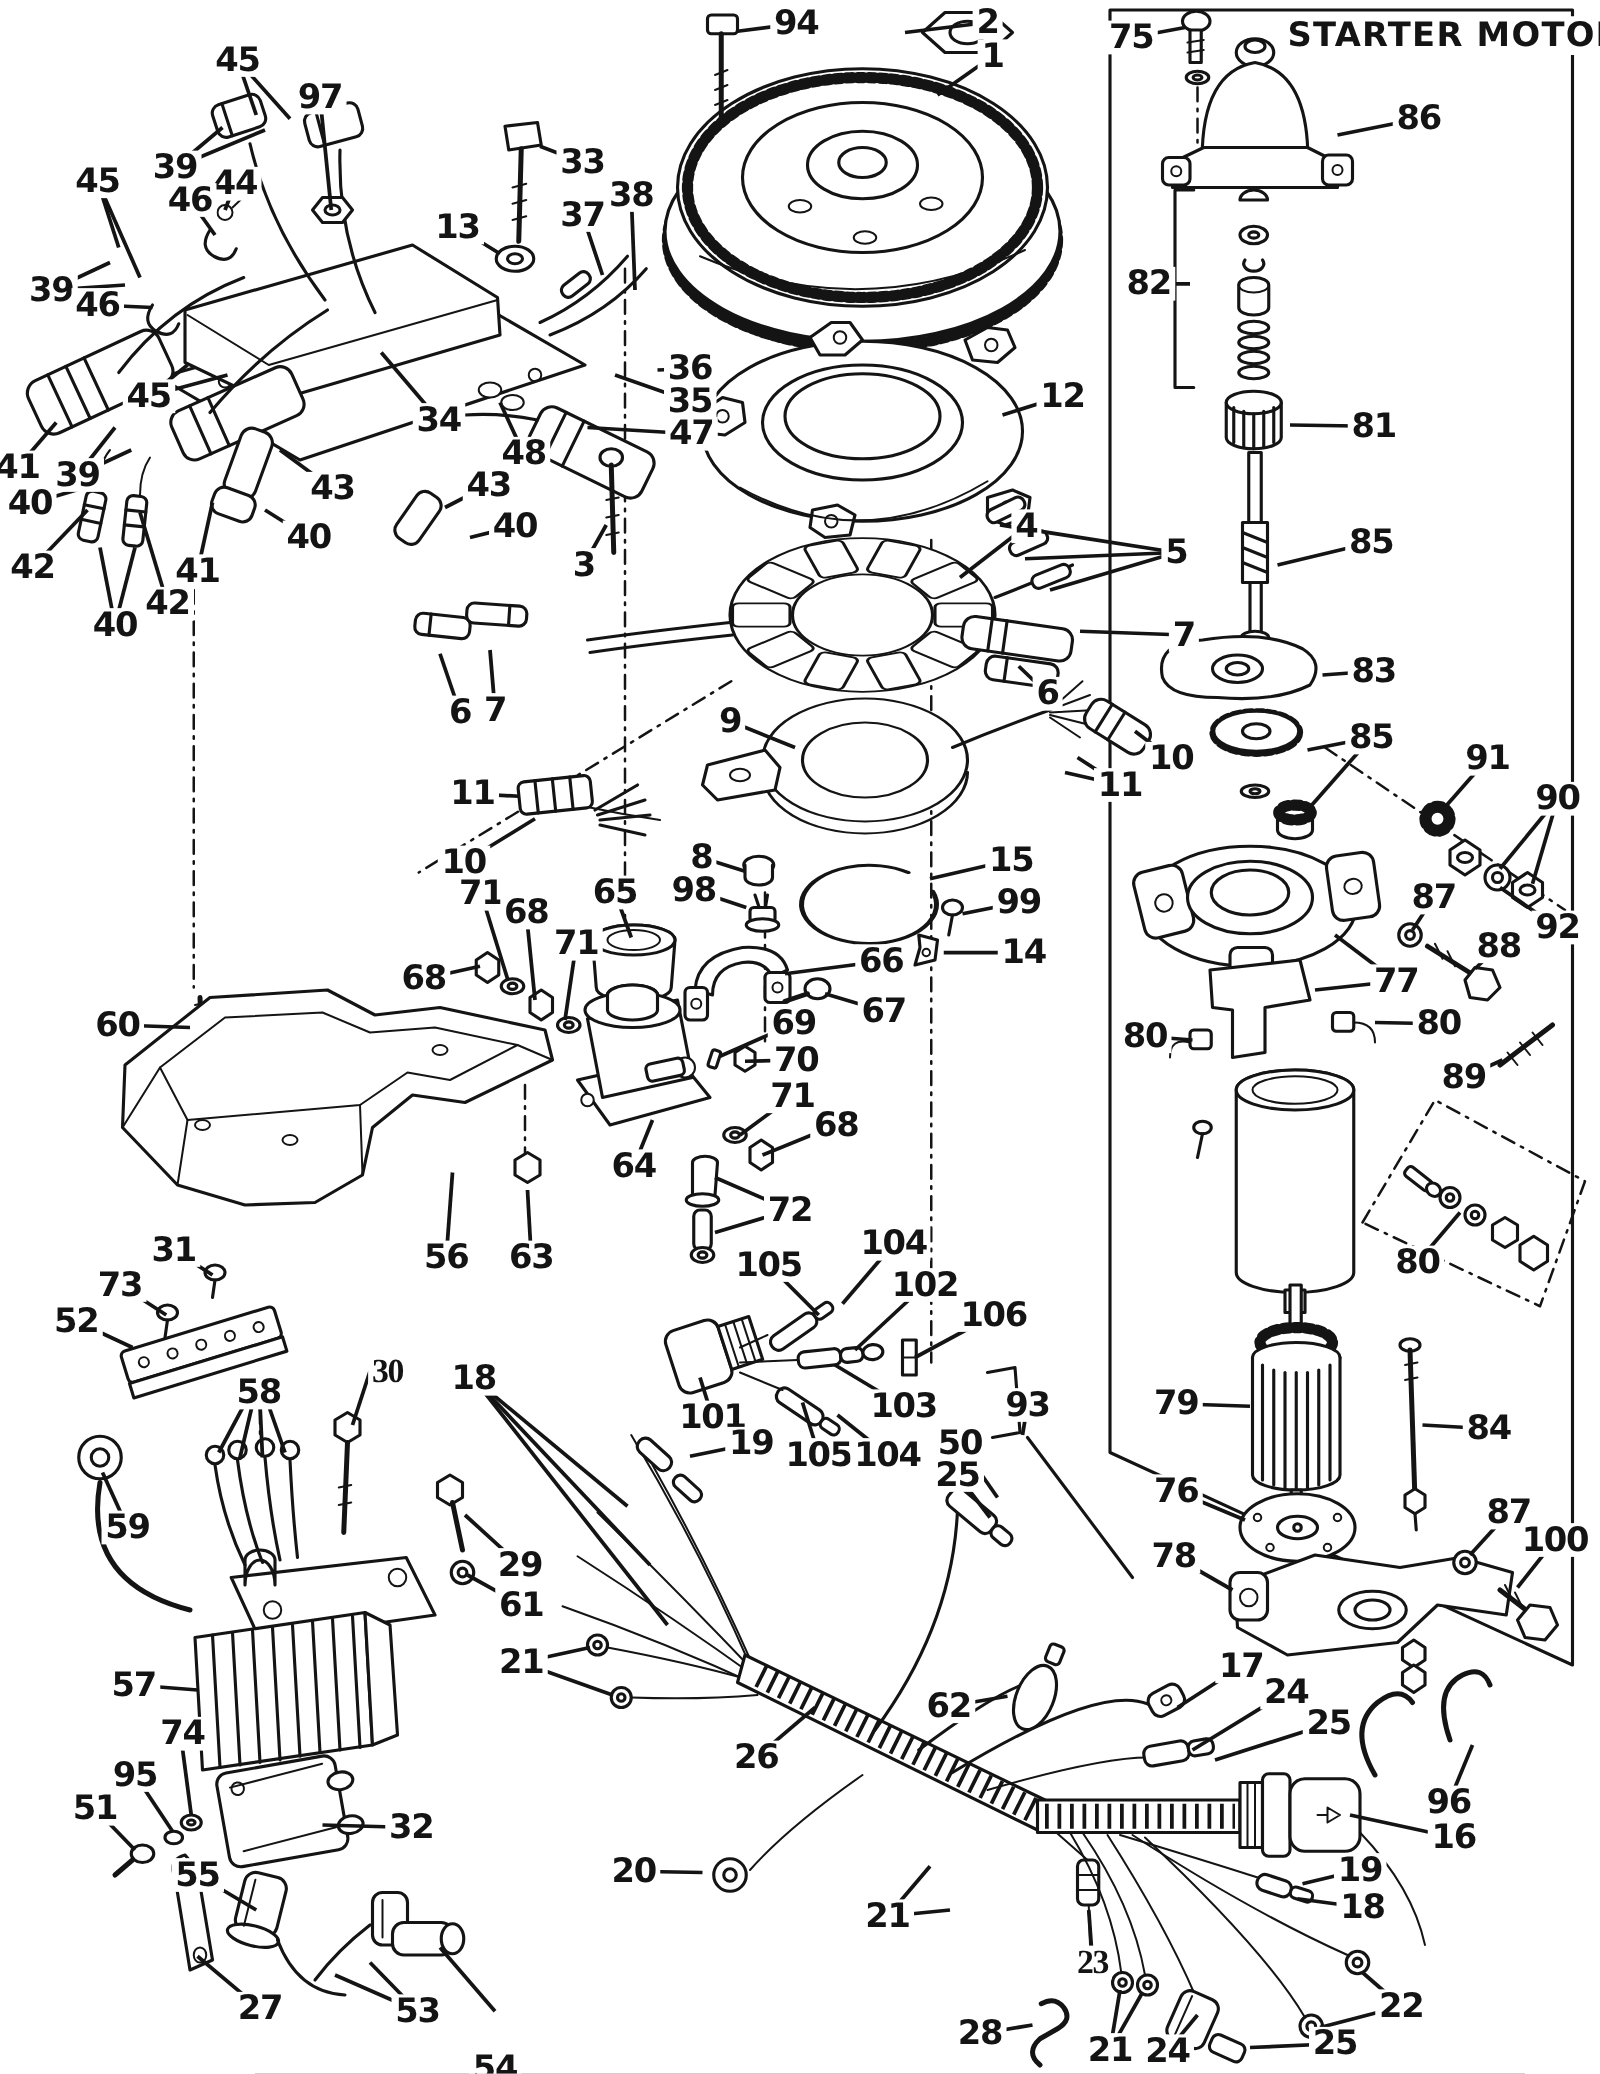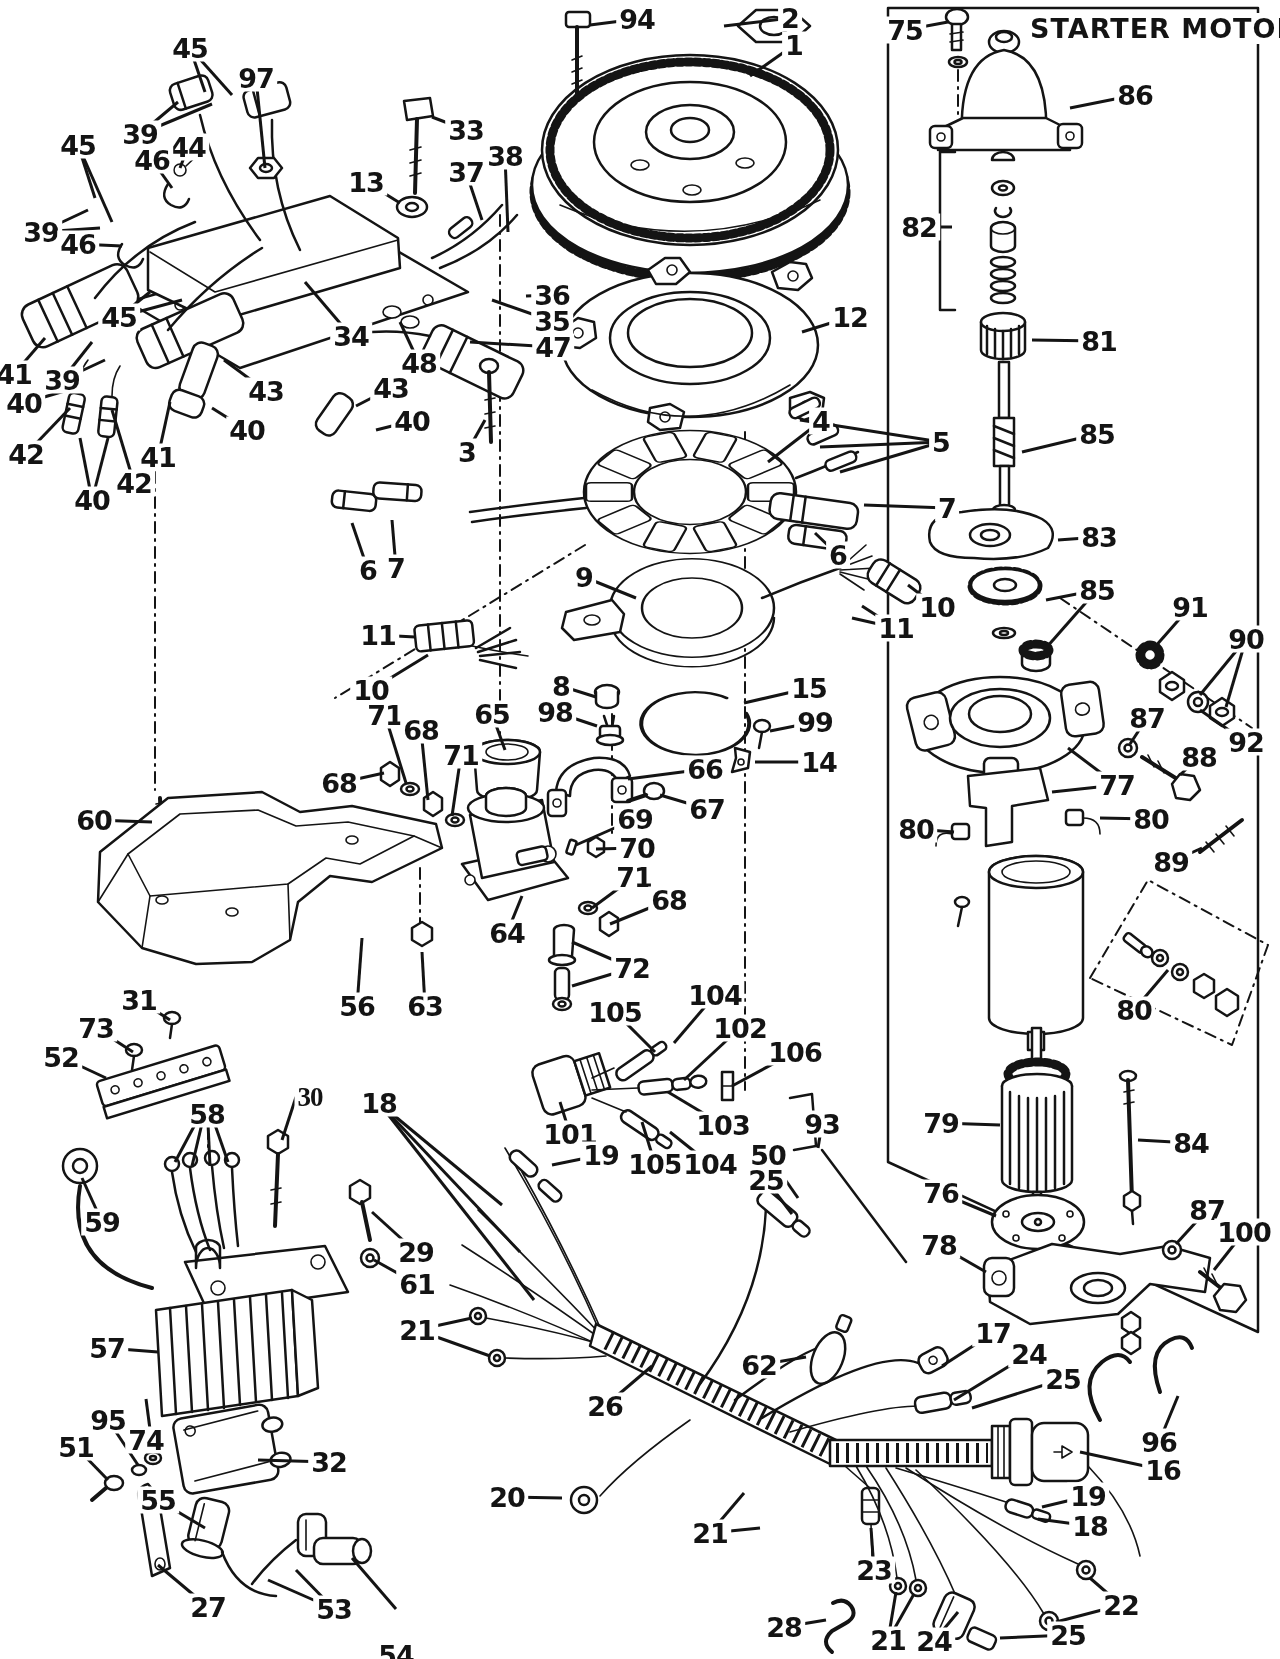--- a/index.html
+++ b/index.html
@@ -1014,21 +1014,21 @@
       <div class="callout" style="left: 96px; top: 1028px;">73</div>
       <div class="callout" style="left: 61px; top: 1057px;">52</div>
       <div class="callout" style="left: 207px; top: 1102px; margin-top: 12px;">58</div>
       <div class="callout" style="left: 310px; top: 1097px; font-family: Liberation Serif, serif;">30</div>
       <div class="callout" style="left: 379px; top: 1103px;">18</div>
       <div class="callout" style="left: 102px; top: 1222px;">59</div>
       <div class="callout" style="left: 416px; top: 1252px;">29</div>
       <div class="callout" style="left: 417px; top: 1284px; text-align: center;">61</div>
       <div class="callout" style="left: 107px; top: 1348px;">57</div>
       <div class="callout" style="left: 417px; top: 1330px;">21</div>
-      <div class="callout" style="left: 146px; top: 1440px; text-align: right;">74</div>
+      <div class="callout" style="left: 146px; top: 1387px; text-align: right;">74</div>
       <div class="callout" style="left: 108px; top: 1420px;">95</div>
       <div class="callout" style="left: 76px; top: 1447px;">51</div>
       <div class="callout" style="left: 329px; top: 1462px;">32</div>
       <div class="callout" style="left: 158px; top: 1500px;">55</div>
       <div class="callout" style="left: 208px; top: 1607px;">27</div>
       <div class="callout" style="left: 334px; top: 1609px;">53</div>
       <div class="callout" style="left: 396px; top: 1609px; margin-top: 46px;">54</div>
       <div class="callout" style="left: 570px; top: 1134px;">101</div>
       <div class="callout" style="left: 615px; top: 1012px;">105</div>
       <div class="callout" style="left: 715px; top: 995px;">104</div>
@@ -1038,21 +1038,21 @@
       <div class="callout" style="left: 655px; top: 1164px;">105</div>
       <div class="callout" style="left: 710px; top: 1164px;">104</div>
       <div class="callout" style="left: 601px; top: 1155px;">19</div>
       <div class="callout" style="left: 822px; top: 1124px;">93</div>
       <div class="callout" style="left: 768px; top: 1155px;">50</div>
       <div class="callout" style="left: 766px; top: 1180px;">25</div>
       <div class="callout" style="left: 605px; top: 1406px;">26</div>
       <div class="callout" style="left: 759px; top: 1365px;">62</div>
       <div class="callout" style="left: 507px; top: 1497px;">20</div>
       <div class="callout" style="left: 710px; top: 1533px;">21</div>
-      <div class="callout" style="left: 874px; top: 1570px;">23</div>
+      <div class="callout" style="left: 874px; top: 1570px; font-family: Liberation Serif, serif;">23</div>
       <div class="callout" style="left: 784px; top: 1627px;">28</div>
       <div class="callout" style="left: 888px; top: 1640px;">21</div>
       <div class="callout" style="left: 934px; top: 1641px;">24</div>
       <div class="callout" style="left: 1068px; top: 1635px;">25</div>
       <div class="callout" style="left: 1121px; top: 1605px;">22</div>
       <div class="callout" style="left: 993px; top: 1333px;">17</div>
       <div class="callout" style="left: 1029px; top: 1354px;">24</div>
       <div class="callout" style="left: 1063px; top: 1379px;">25</div>
       <div class="callout" style="left: 1159px; top: 1442px;">96</div>
       <div class="callout" style="left: 1163px; top: 1470px;">16</div>

